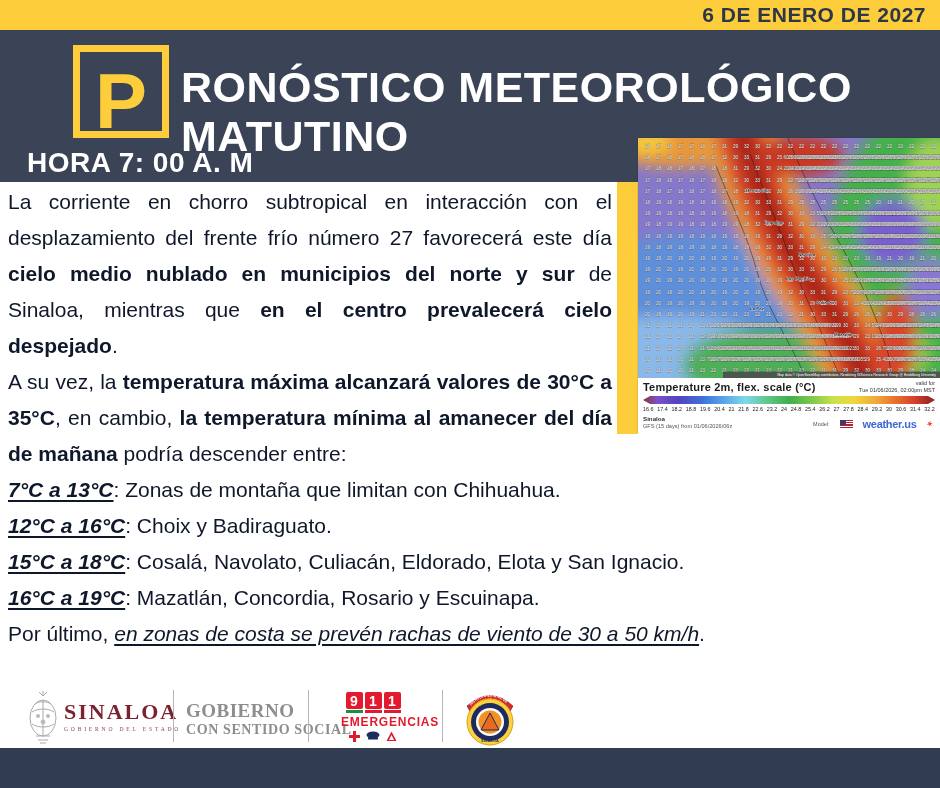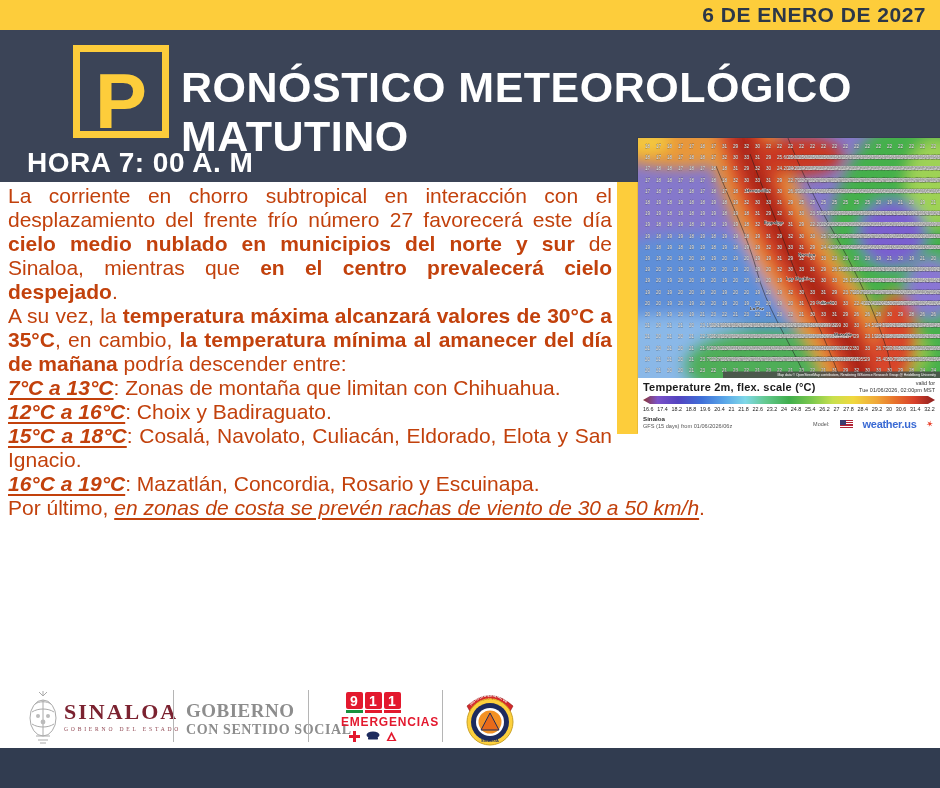--- a/index.html
+++ b/index.html
@@ -72,22 +72,22 @@
   .map-brand { position:absolute; right:6px; bottom:4px; display:flex; align-items:center; gap:10px; }
   .map-brand .model-label { font-size:5.5px; color:#555; }
   .usflag { width:13px; height:8px; display:inline-block;
     background:linear-gradient(#b22234 0 14%, #fff 14% 28%, #b22234 28% 42%, #fff 42% 56%, #b22234 56% 70%, #fff 70% 84%, #b22234 84% 100%);
     position:relative; }
   .usflag::after { content:""; position:absolute; left:0; top:0; width:6px; height:4.5px; background:#3c3b6e; }
   .brand-name { font-size:11px; font-weight:bold; color:#3a6ad4; letter-spacing:-.3px; }
   .brand-spark { color:#e8402a; font-size:9px; transform:rotate(15deg); display:inline-block; }
   
   .content {
-    position:absolute; left:8px; top:184px; width:924px; color:#c2410c;
-    font-size:21px; line-height:24px; text-align:justify;
+    position:absolute; left:8px; top:184px; width:924px; color:#0f172a;
+    font-size:21px; line-height:36px; text-align:justify;
   }
   .map-spacer { float:right; width:320px; height:250px; }
   .content p { margin:0; }
   .content .b { font-weight:bold; }
   .content .i { font-style:italic; }
   .content .u { text-decoration:underline; text-underline-offset:3px; }
   
   .footer { position:absolute; left:0; top:688px; width:940px; height:60px; background:#fff; }
   .divider { position:absolute; top:2px; width:1px; height:52px; background:#b5b5b5; }
   .crest { position:absolute; left:26px; top:2px; }

